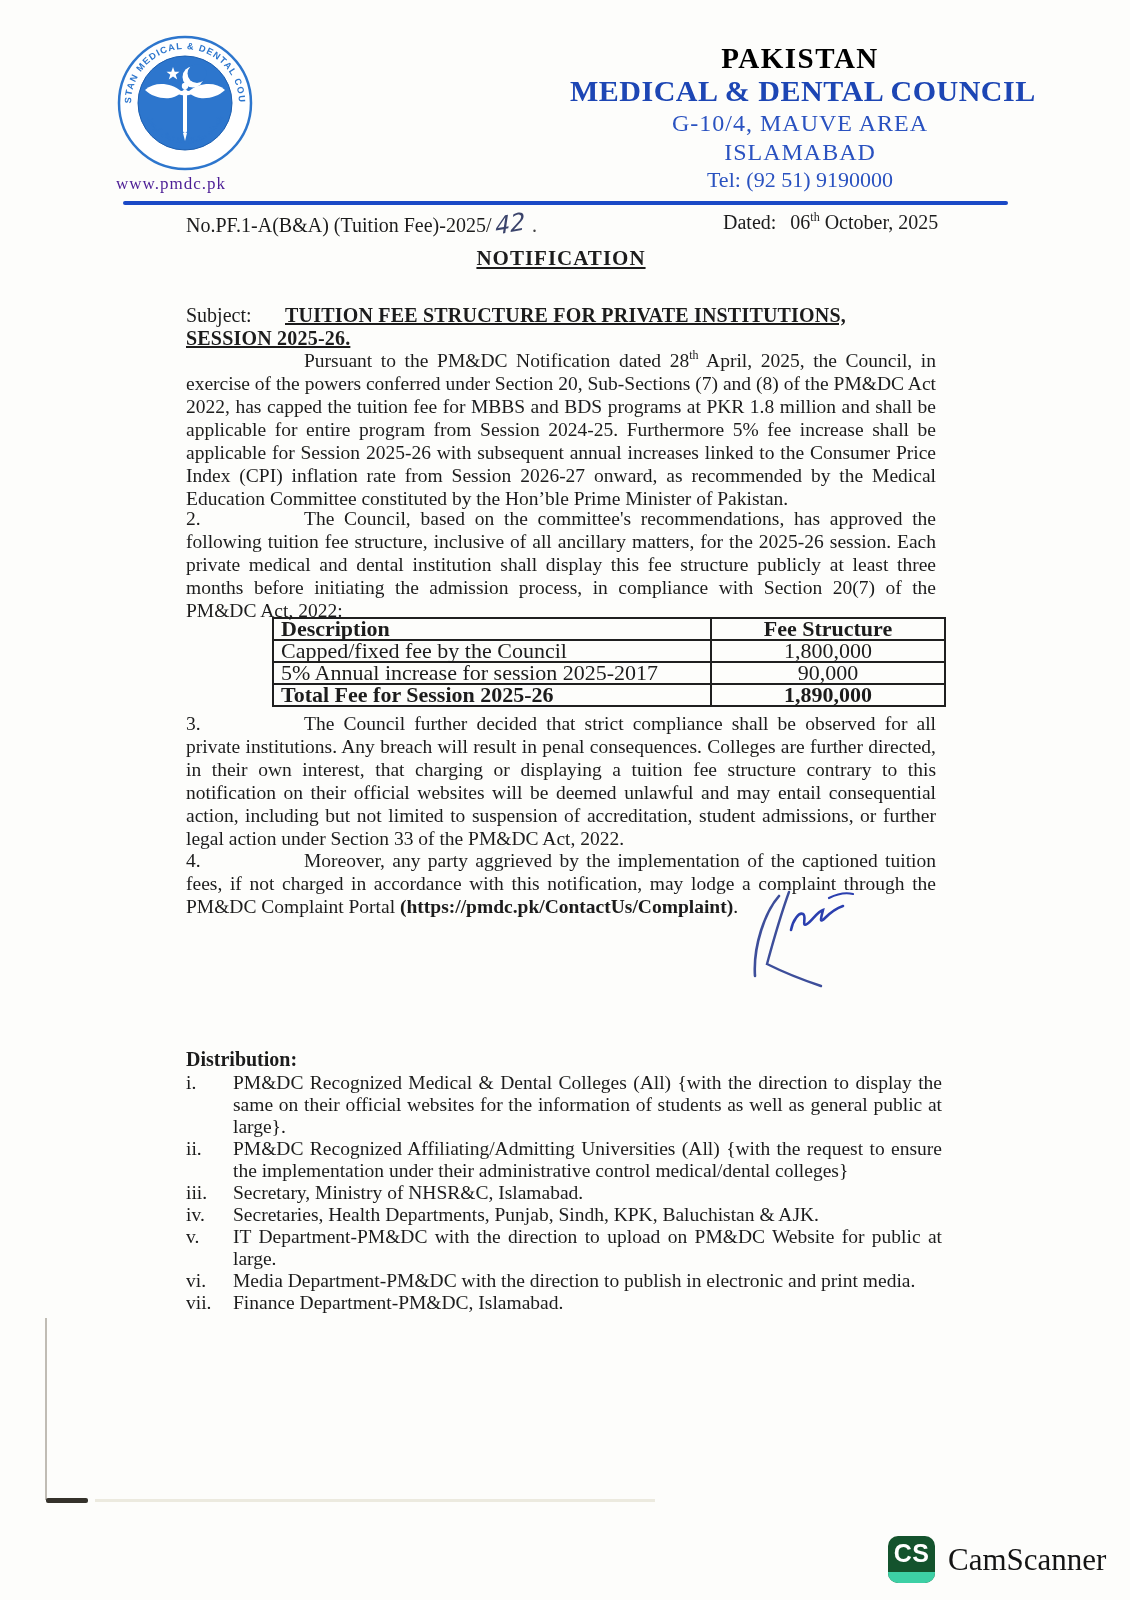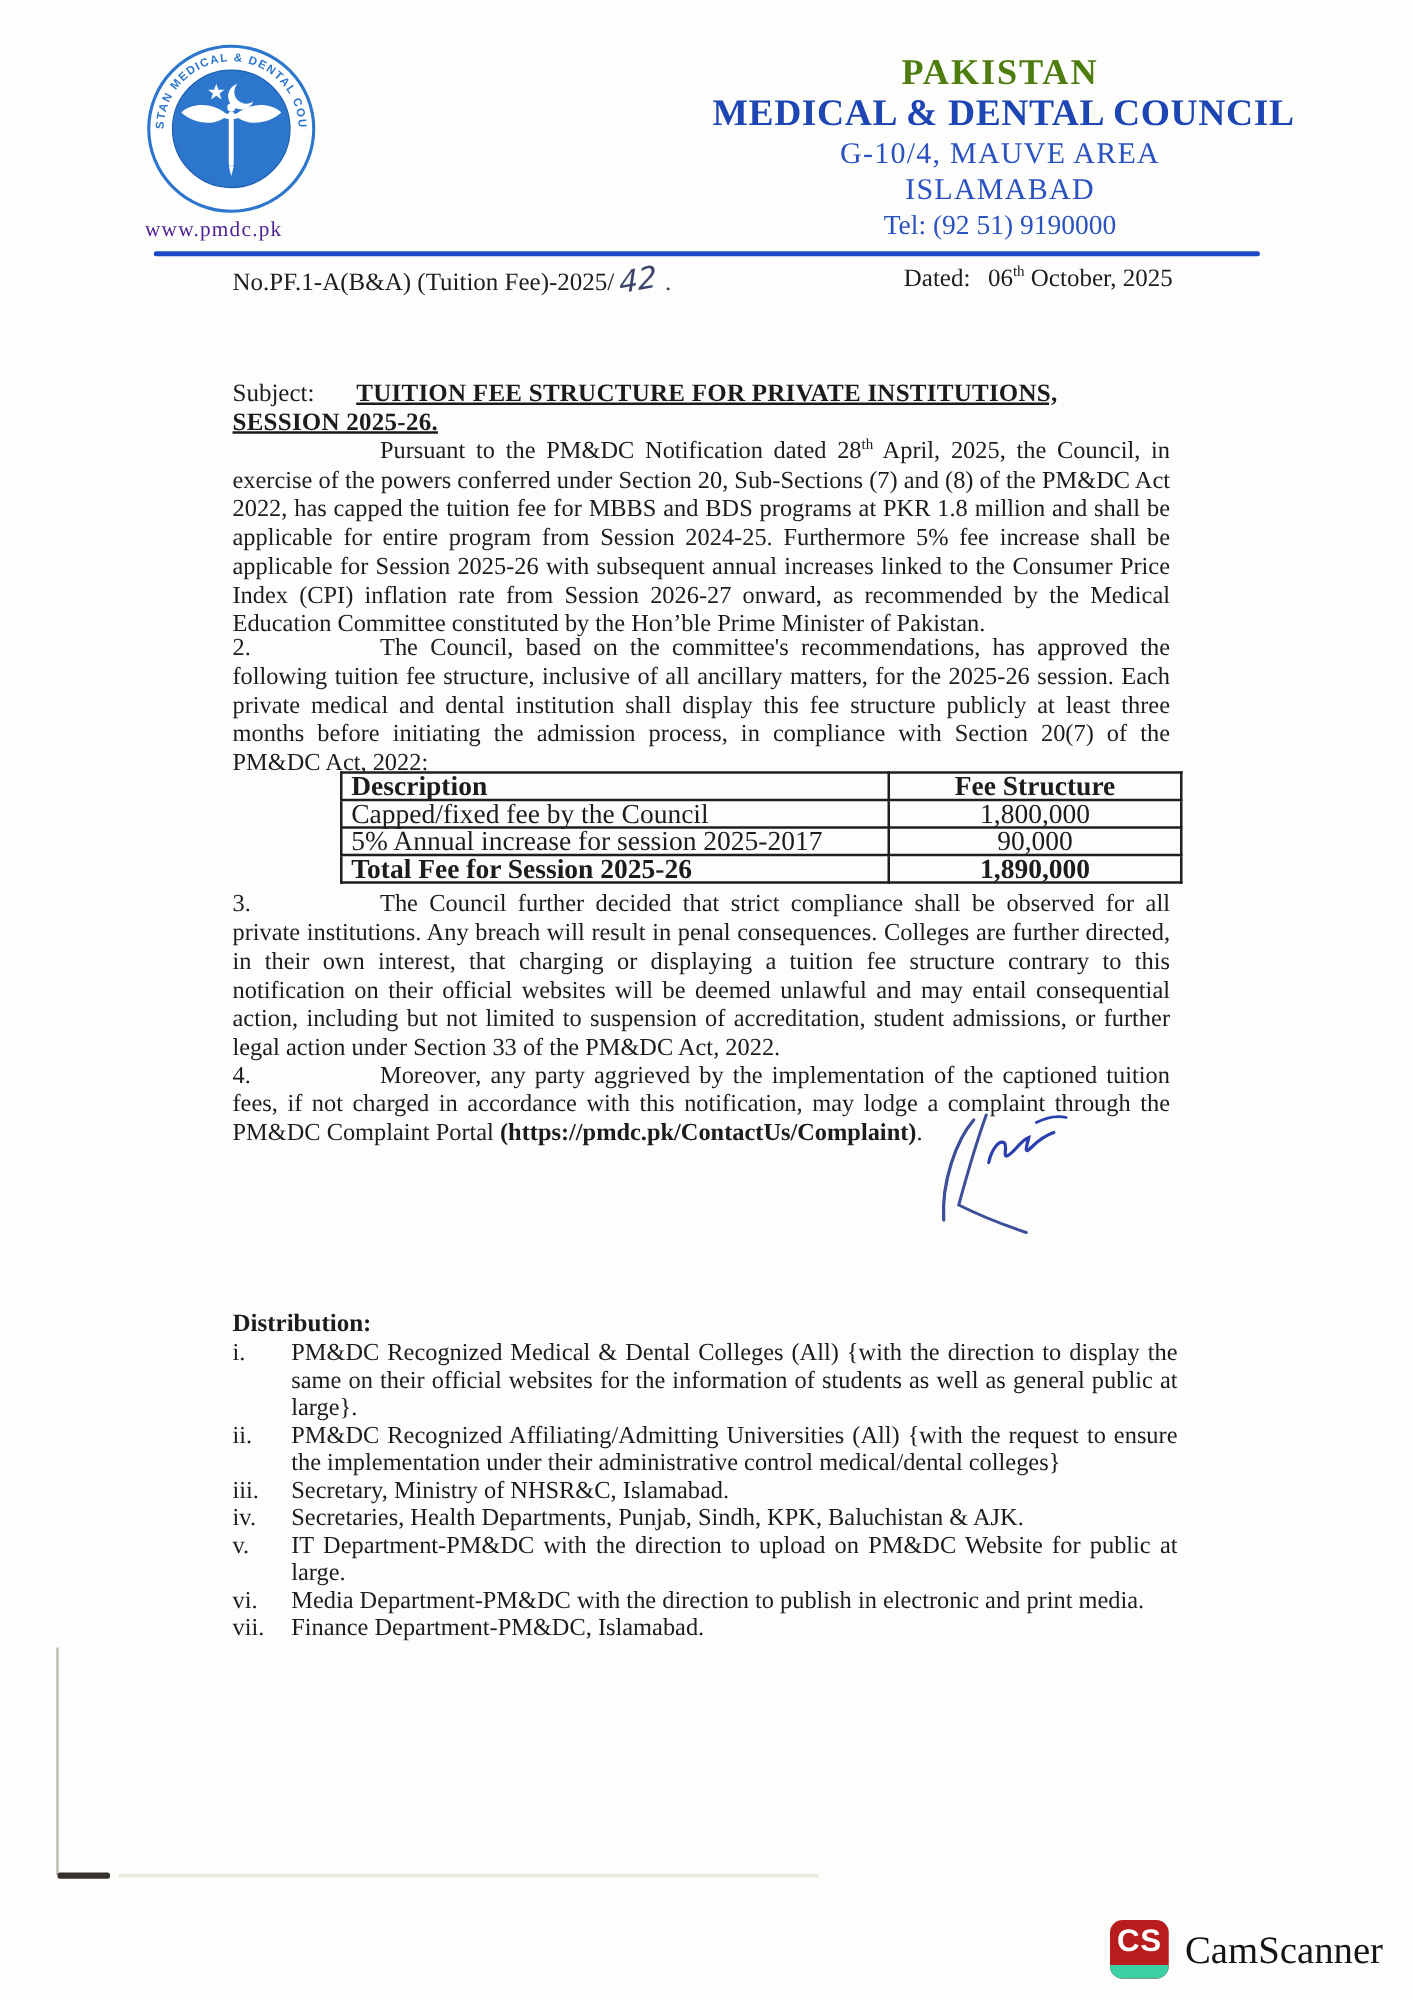--- a/index.html
+++ b/index.html
@@ -4,21 +4,21 @@
 <style>
   html,body{margin:0;padding:0;}
   body{background:#ffffff;font-family:"Liberation Serif", serif;color:#1c1c1c;}
   .page{position:relative;width:1130px;height:1600px;background:#fdfdfb;overflow:hidden;}
 
   
   .logo-block{position:absolute;left:116px;top:34px;width:150px;}
   .logo-svg{display:block;}
   .website{margin-top:2px;font-size:17px;color:#4c1d95;letter-spacing:1px;font-family:"Liberation Serif",serif;}
   .org-block{position:absolute;left:570px;top:42px;width:460px;text-align:center;line-height:1.12;}
-  .org-l1{font-size:29px;font-weight:bold;color:#4d7c0f;letter-spacing:1.5px;}
+  .org-l1{font-size:29px;font-weight:bold;color:#000000;letter-spacing:1.5px;}
   .org-l2{font-size:30px;font-weight:bold;color:#1d46b4;letter-spacing:0.5px;white-space:nowrap;}
   .org-l3,.org-l4{font-size:24px;color:#2a52c0;letter-spacing:1px;margin-top:2px;}
   .org-l5{font-size:22px;color:#2a52c0;margin-top:2px;}
   .rule{position:absolute;left:123px;top:201px;width:885px;height:4px;background:#1b49c6;border-radius:2px;}
 
   
   .ref-no{position:absolute;left:186px;top:210px;font-size:20px;white-space:nowrap;}
   .hand-num{display:inline-block;transform:rotate(-10deg) skewX(-8deg);font-family:"DejaVu Sans",sans-serif;font-style:italic;font-size:24px;color:#27305c;margin-left:4px;opacity:.9;}
   .hand-dot{display:inline-block;margin-left:6px;color:#444;}
   .date-line{position:absolute;left:723px;top:210px;font-size:20px;white-space:nowrap;}
@@ -61,21 +61,21 @@
   .dist-num{flex:0 0 47px;}
   .dist-text{flex:1;text-align:justify;}
 
   
   .edge-line{position:absolute;left:45px;top:1318px;width:2px;height:182px;background:#c0bcb4;}
   .edge-dash{position:absolute;left:46px;top:1498px;width:42px;height:5px;background:#35322b;border-radius:2px;}
   .edge-streak{position:absolute;left:95px;top:1499px;width:560px;height:3px;background:rgba(160,150,100,0.18);}
 
   
   .camscanner{position:absolute;left:888px;top:1536px;display:flex;align-items:center;}
-  .cs-icon{position:relative;width:47px;height:47px;border-radius:10px;background:#b91c1c;overflow:hidden;flex:0 0 47px;}
+  .cs-icon{position:relative;width:47px;height:47px;border-radius:10px;background:#14532d;overflow:hidden;flex:0 0 47px;}
   .cs-icon .cs-txt{position:absolute;top:3px;left:0;width:100%;text-align:center;color:#ffffff;font-family:"Liberation Sans",sans-serif;font-weight:bold;font-size:25px;letter-spacing:0.5px;}
   .cs-icon .cs-green{position:absolute;left:0;bottom:0;width:100%;height:11px;background:#3dd0a5;}
   .cs-label{margin-left:13px;font-size:31px;color:#141414;font-family:"Liberation Serif",serif;}
 </style>
 </head>
 <body>
 
 <div class="page">
 
   <div class="logo-block">
@@ -119,20 +119,21 @@
 
   <div class="rule"></div>
 
   <div class="ref-no">
     <span>No.PF.1-A(B&amp;A) (Tuition Fee)-2025/</span><span class="hand-num">42</span><span class="hand-dot">.</span>
   </div>
   <div class="date-line">
     <span class="lbl">Dated:</span><span>06</span><sup>th</sup><span> October, 2025</span>
   </div>
 
+  <div class="notif-title"><span>NOTIFICATION</span></div>
   <div class="subject-row">
     <span class="subject-label">Subject:</span><span class="subject-text">TUITION FEE STRUCTURE FOR PRIVATE INSTITUTIONS, SESSION 2025-26.</span>
   </div>
 
   <div class="para" id="para1">
     <p><span>Pursuant to the PM&amp;DC Notification dated 28</span><sup>th</sup><span> April, 2025, the Council, in exercise of the powers conferred under Section 20, Sub-Sections (7) and (8) of the PM&amp;DC Act 2022, has capped the tuition fee for MBBS and BDS programs at PKR 1.8 million and shall be applicable for entire program from Session 2024-25. Furthermore 5% fee increase shall be applicable for Session 2025-26 with subsequent annual increases linked to the Consumer Price Index (CPI) inflation rate from Session 2026-27 onward, as recommended by the Medical Education Committee constituted by the Hon’ble Prime Minister of Pakistan.</span></p>
   </div>
 
   <div class="para" id="para2">
     <span class="pnum">2.</span>

